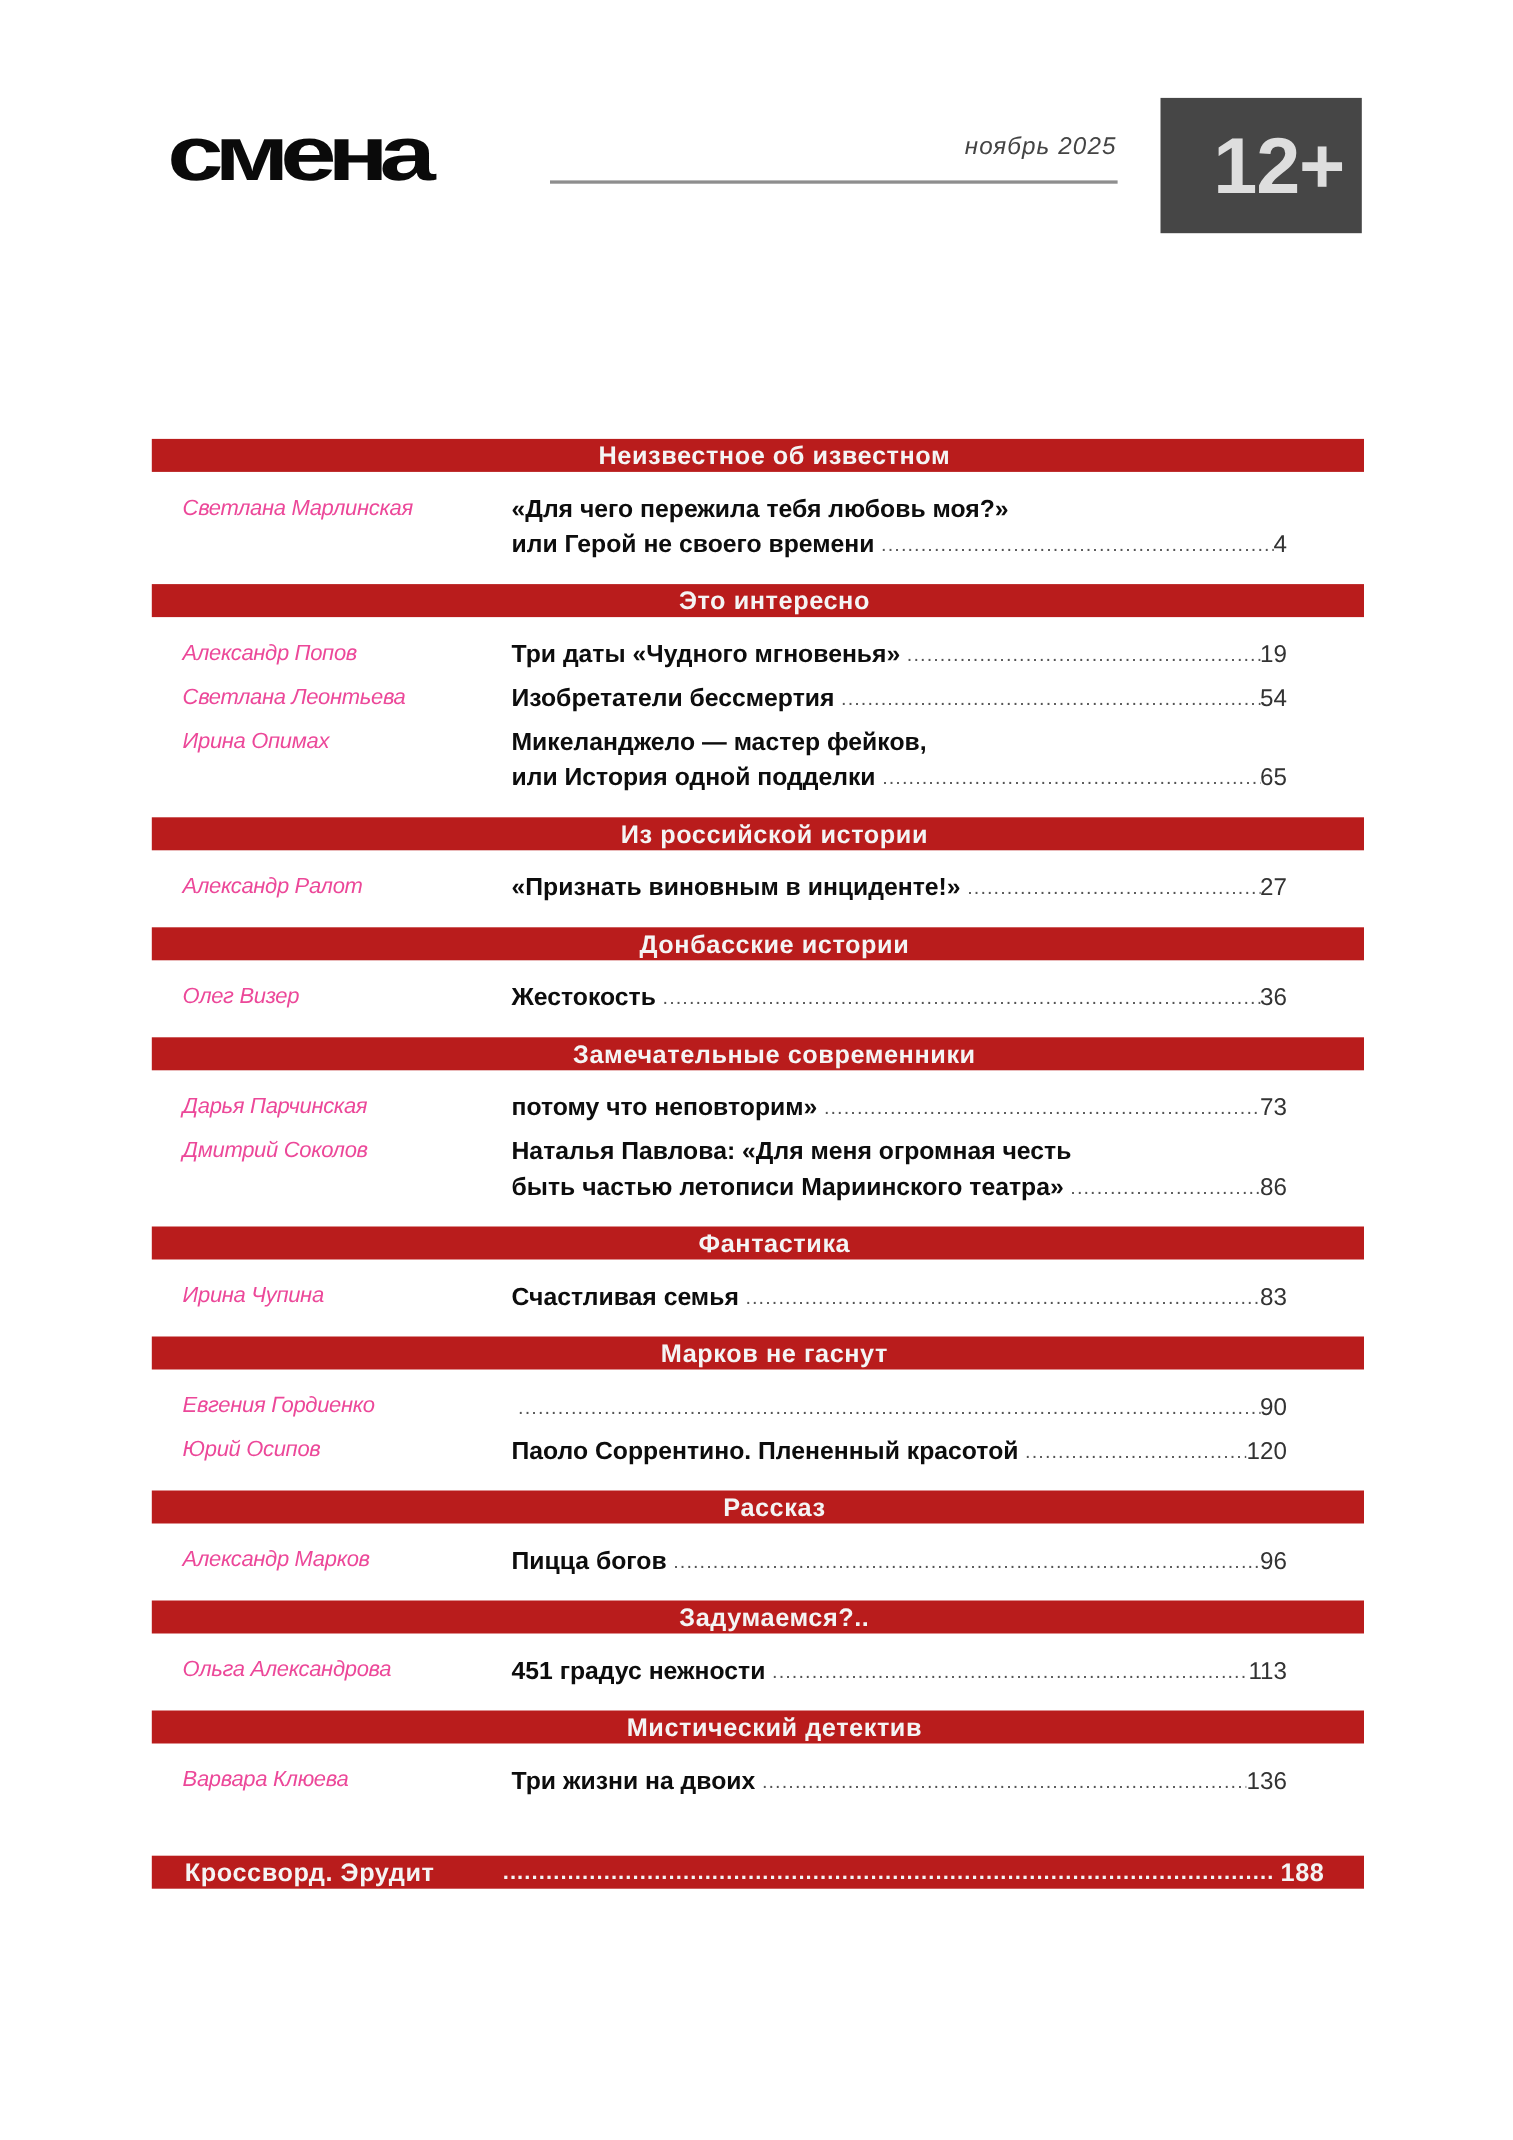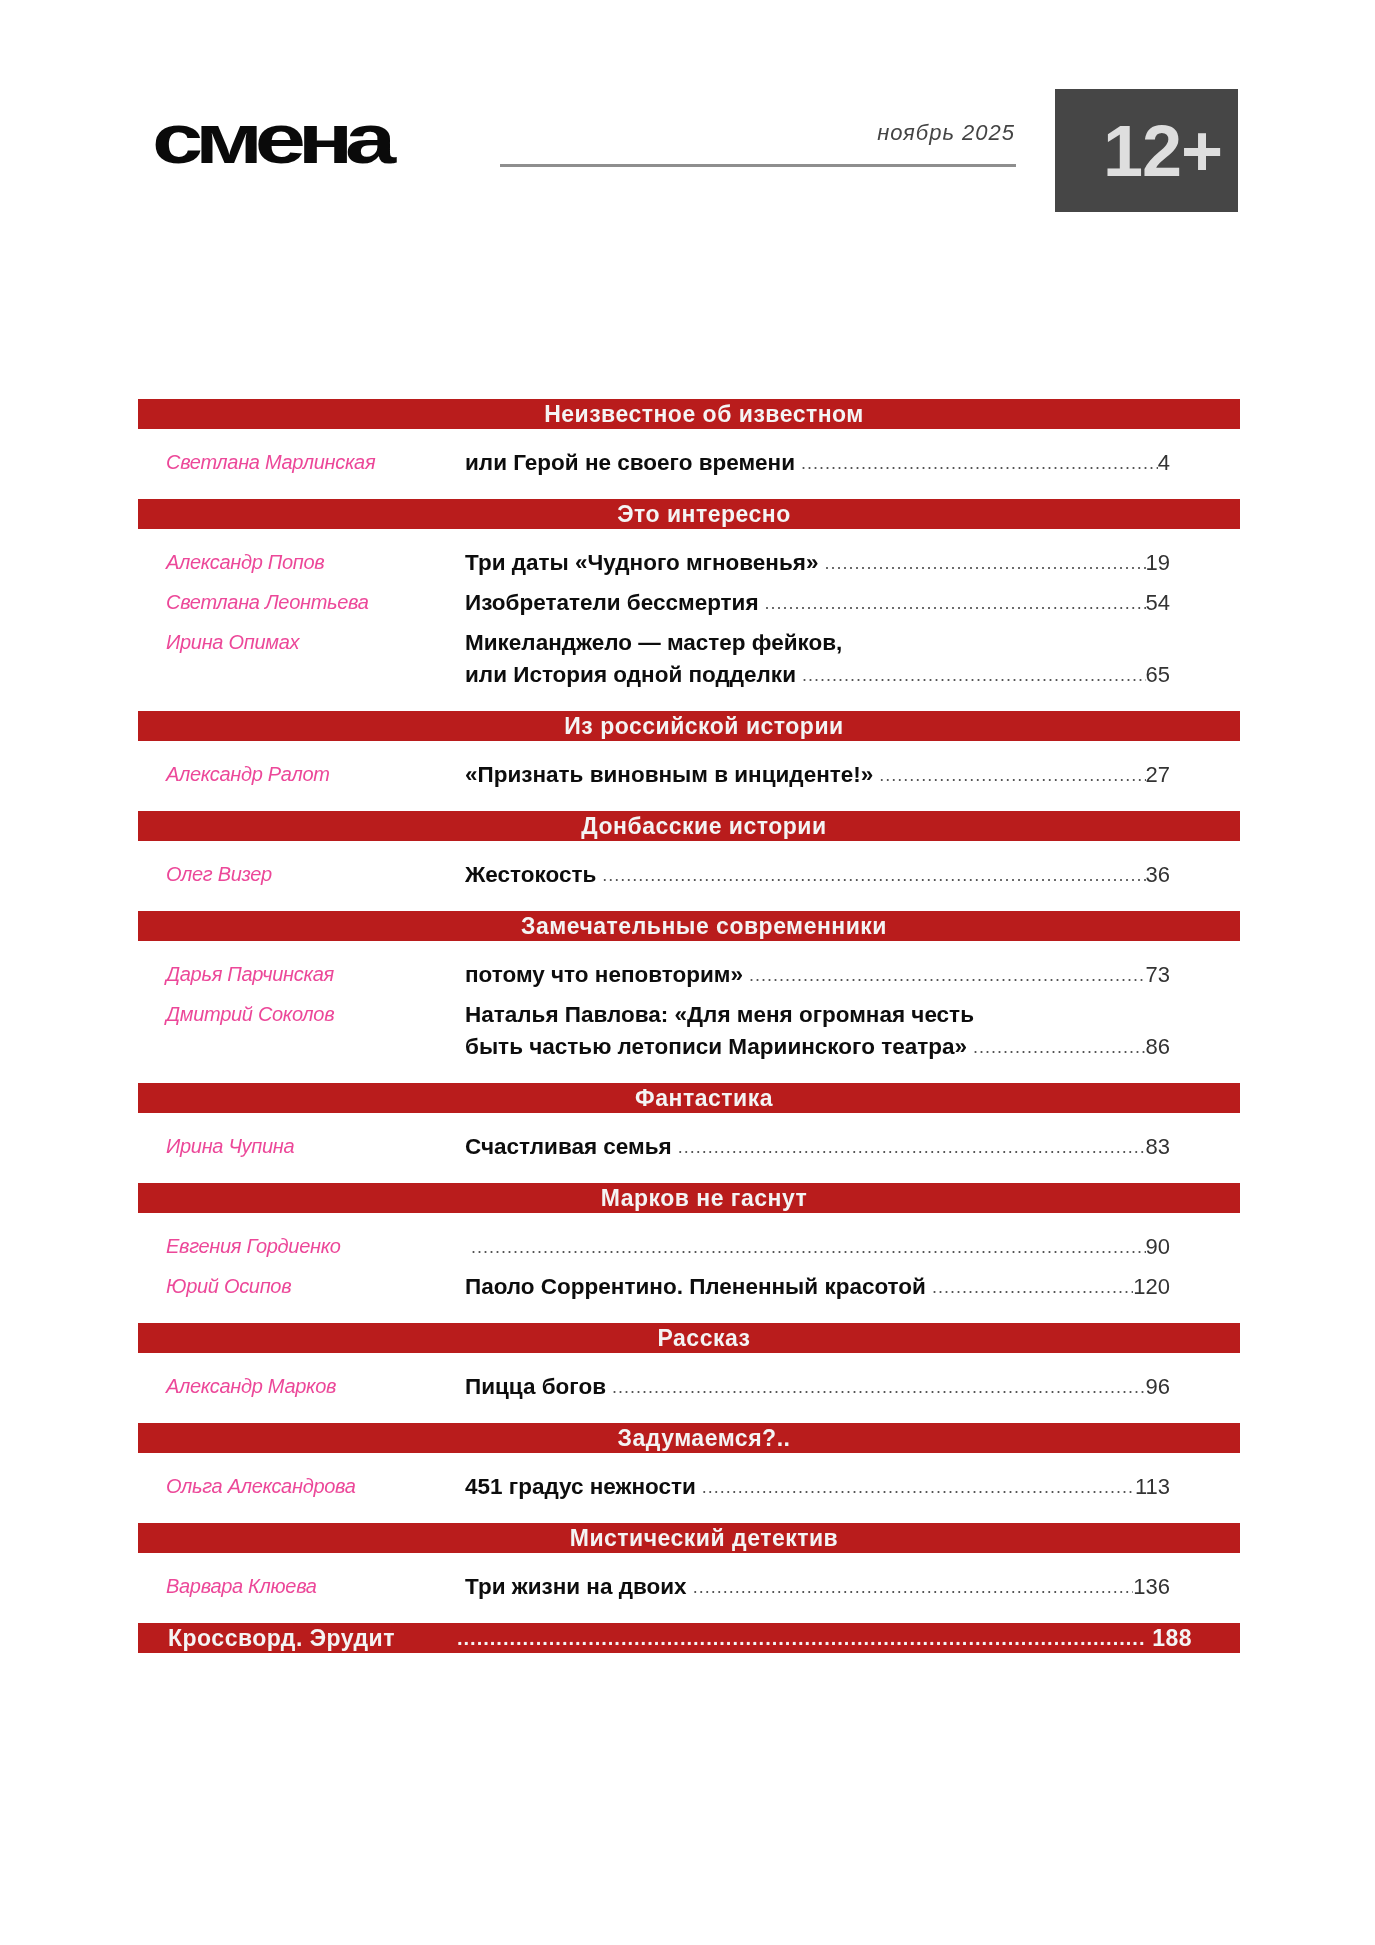--- a/index.html
+++ b/index.html
@@ -13,21 +13,21 @@
   .issue-date { position: absolute; right: 360px; top: 120px; font-size: 22px; color: #444;
                 letter-spacing: 1px; white-space: nowrap; font-style: italic; }
   .age-badge { position: absolute; left: 1055px; top: 89px; width: 183px; height: 123px; background: #464646;
                display: flex; align-items: center; justify-content: center; }
   .age-badge span { color: #dedede; font-weight: 700; font-size: 72px; letter-spacing: -1px; margin-left: 32px; }
 
   .toc { position: absolute; left: 138px; top: 399px; width: 1102px; }
   .section-bar { background: #b91c1c; height: 30px; box-sizing: border-box; padding-left: 30px;
                  display: flex; align-items: center; color: #f4f4f4; font-weight: 700; font-size: 23px;
                  letter-spacing: 0.5px; justify-content: center; }
-  .section-bar.with-page { padding-right: 48px; }
+  .section-bar.with-page { padding-right: 36px; margin-top: 32px; }
   .section-bar .bar-title { white-space: nowrap; }
   .section-bar .bar-leader { flex: 1; overflow: hidden; white-space: nowrap; margin: 0 6px 0 62px;
                              color: #f4f4f4; letter-spacing: 1px; font-size: 20px; }
   .section-bar .bar-page { white-space: nowrap; }
 
   .entries { padding: 10px 0 12px 0; }
   .entry { display: flex; align-items: flex-start; margin: 8px 0; }
   .entry .author { width: 327px; padding-left: 28px; box-sizing: border-box; font-style: italic;
                    font-size: 20px; color: #ec4899; line-height: 30px; letter-spacing: -0.3px; white-space: nowrap; }
   .entry .titles { width: 705px; font-size: 22.5px; line-height: 32px; }
@@ -49,20 +49,23 @@
 
 <div class="toc" id="toc">
     <div class="section-bar">
       <span class="bar-title">Неизвестное об известном</span>
     </div>
     <div class="entries">
       <div class="entry">
         <div class="author">Светлана Марлинская</div>
         <div class="titles">
           <div class="line">
+            <span class="t">«Для чего пережила тебя любовь моя?»</span>
+          </div>
+          <div class="line">
             <span class="t">или Герой не своего времени</span>
             <span class="leader">................................................................................................................................................................</span>
             <span class="pg">4</span>
           </div>
         </div>
       </div>
     </div>
     <div class="section-bar">
       <span class="bar-title">Это интересно</span>
     </div>

